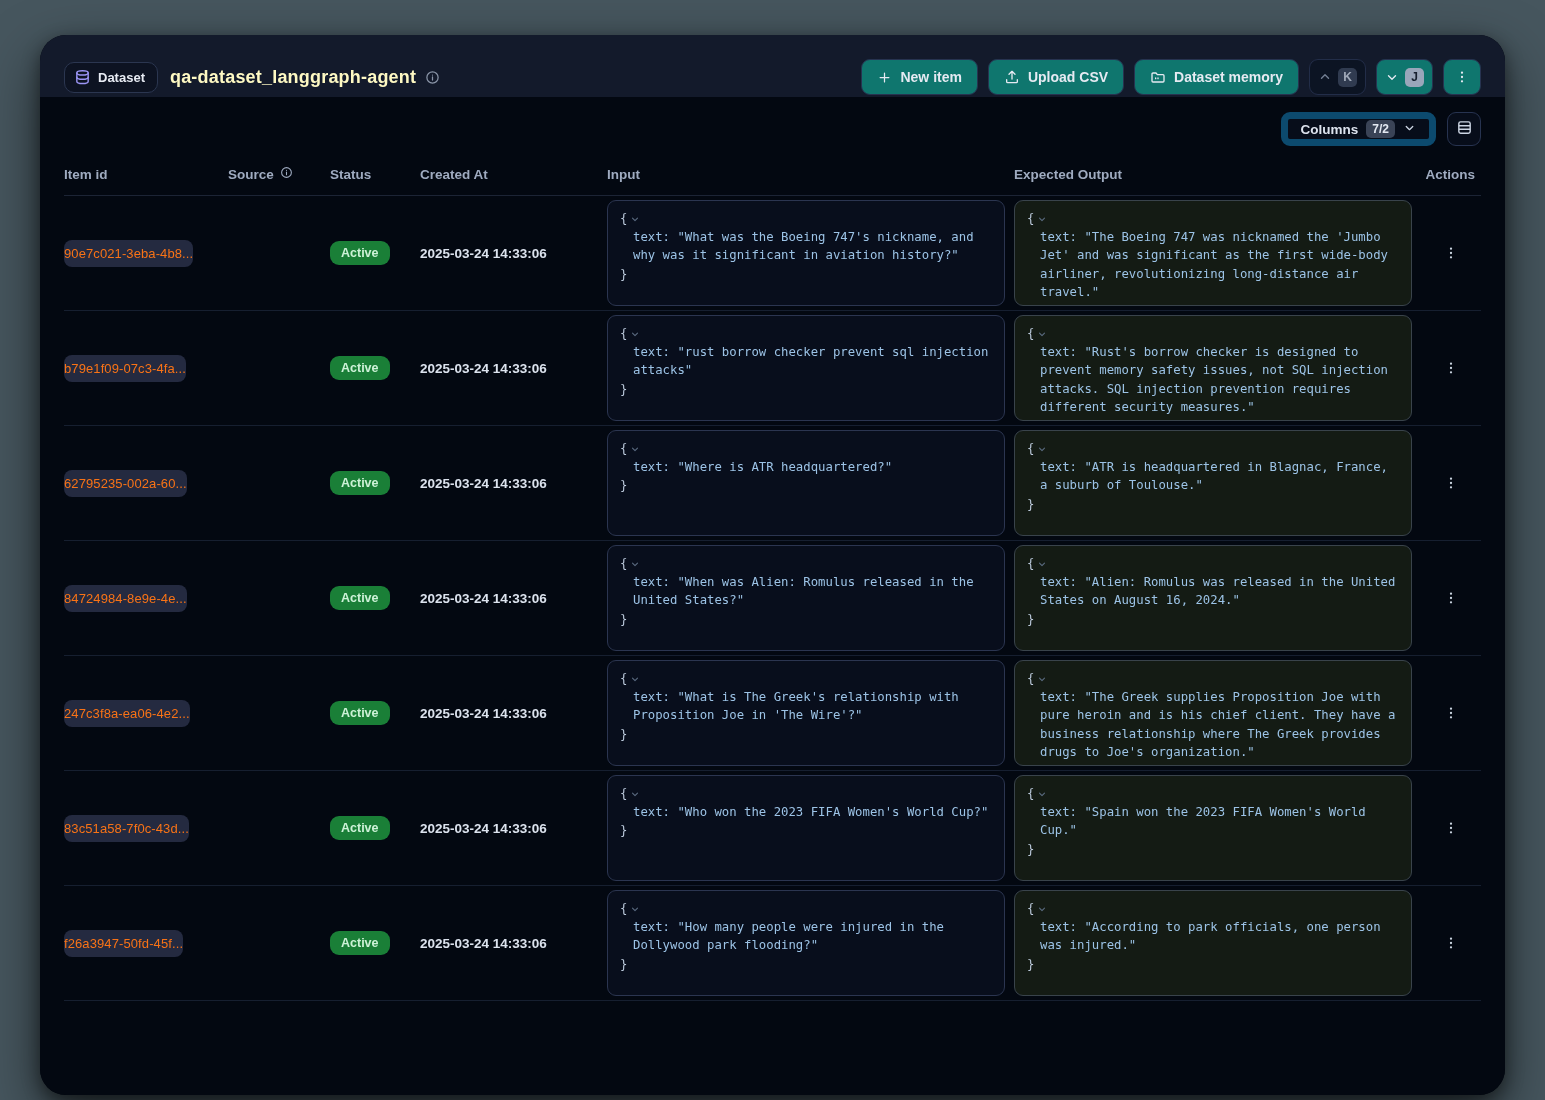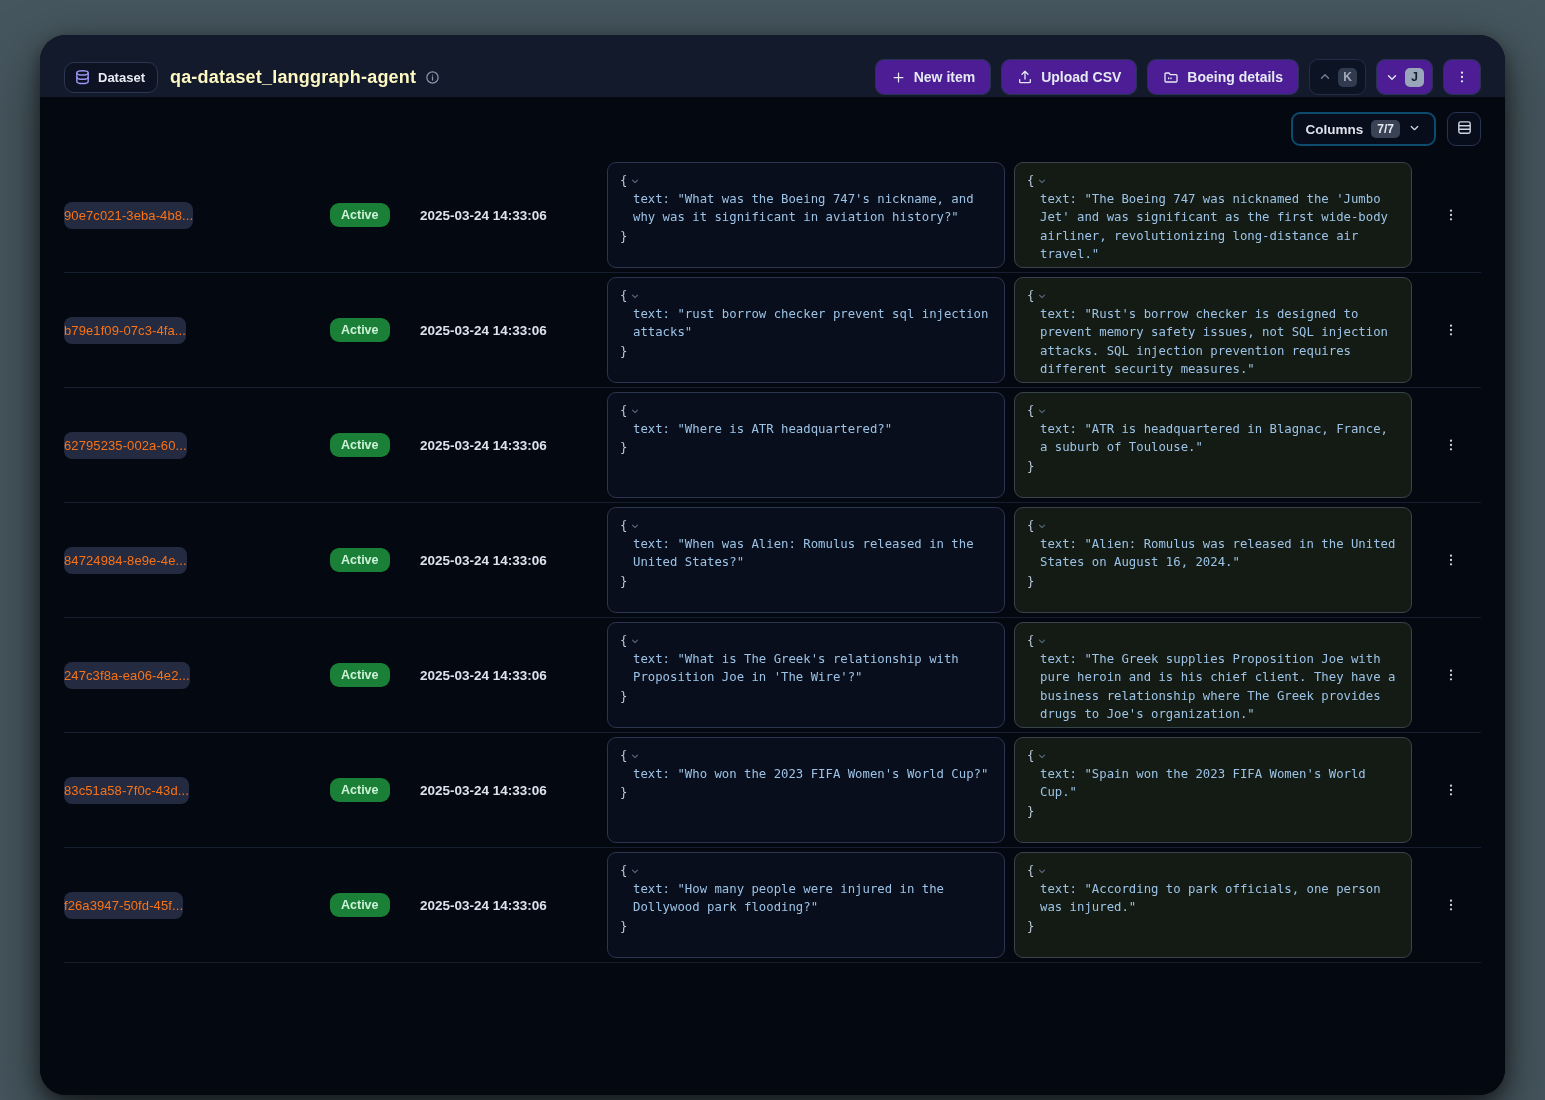--- a/index.html
+++ b/index.html
@@ -23,21 +23,21 @@
     display:inline-flex; align-items:center; gap:7px;
     border:1px solid #2b3650; background:#0d1322; border-radius:10px;
     padding: 6px 12px 6px 9px; font-size:13px; font-weight:700; color:#e8ecf4;
   }
   .ds-badge svg { display:block; }
   .win-title { font-size:18px; font-weight:700; color:#fef9c3; margin-left:12px; letter-spacing:.2px; }
   .info-ic { margin-left:9px; color:#8a95a8; display:inline-flex; }
   .hdr-spacer { flex:1; }
   .btn {
     display:inline-flex; align-items:center; gap:8px; height:36px;
-    background:#4c1d95; border:1px solid #273350; border-radius:9px;
+    background:#0f766e; border:1px solid #273350; border-radius:9px;
     padding: 0 15px; font-size:14px; font-weight:600; color:#e5eaf2;
     cursor:pointer; white-space:nowrap;
   }
   .btn + .btn { margin-left:10px; }
   .btn svg { display:block; }
   .btn-sm { padding:0 8px; gap:6px; }
   .key-badge {
     display:inline-flex; align-items:center; justify-content:center;
     width:19px; height:19px; border-radius:5px; font-size:12px; font-weight:700;
   }
@@ -49,21 +49,21 @@
   .tab {
     font-size:14px; font-weight:600; color:#9aa7bd; padding:0 3px 11px 3px;
     border-bottom:3px solid transparent; cursor:pointer;
   }
   .tab.active { color:#f1f4f9; border-bottom-color: var(--accent, #7d80f2); border-radius:1px; }
   
   .table-section { flex:1; background:#030811; padding: 0 24px; display:flex; flex-direction:column; }
   .toolbar { display:flex; justify-content:flex-end; align-items:center; gap:11px; padding: 15px 0 12px; }
   .columns-btn {
     display:inline-flex; align-items:center; gap:8px; height:34px;
-    background:#070d1a; border:2px solid #0c4a6e; border-radius:9px;
+    background:#070d1a; border:7px solid #0c4a6e; border-radius:9px;
     padding:0 13px; font-size:13.5px; font-weight:600; color:#dde3ee; cursor:pointer;
   }
   .count-badge { background:#3a4356; color:#e3e8f1; border-radius:5px; padding:2px 6px; font-size:12px; font-weight:700; }
   .icon-btn {
     display:inline-flex; align-items:center; justify-content:center; width:34px; height:34px;
     background:#070d1a; border:1px solid #273350; border-radius:9px; cursor:pointer; color:#cdd6e4;
   }
   
   .thead, .row { display:grid; grid-template-columns: 164px 102px 90px 187px 407px 406px 1fr; align-items:center; }
   .thead { padding: 8px 0 13px; border-bottom:1px solid #1c2435; color:#9fabc0; font-size:13.5px; font-weight:600; }
@@ -142,21 +142,21 @@
         <span>Upload CSV</span>
       </button>
 
       <button class="btn">
         <span>
           <svg width="16" height="16" viewBox="0 0 24 24" fill="none" stroke="currentColor" stroke-width="2" stroke-linecap="round" stroke-linejoin="round">
               <path d="M3 7.5A1.5 1.5 0 0 1 4.5 6H9l2 2.5h8.5A1.5 1.5 0 0 1 21 10v8a1.5 1.5 0 0 1-1.5 1.5h-15A1.5 1.5 0 0 1 3 18z"></path>
               <path d="M8.5 13.5v1M12 13.5v1"></path>
             </svg>
         </span>
-        <span>Boeing details</span>
+        <span>Dataset memory</span>
       </button>
 
       <button class="btn btn-sm btn-disabled">
         <span>
           <svg width="14" height="14" viewBox="0 0 24 24" fill="none" stroke="#8b98ad" stroke-width="2.4" stroke-linecap="round" stroke-linejoin="round">
               <path d="m6 14 6-6 6 6"></path>
             </svg>
         </span>
         <span class="key-badge key-k">K</span>
       </button>
@@ -181,37 +181,54 @@
       </button>
     </div>
 
   </div>
 
   <div class="table-section">
 
     <div class="toolbar">
       <button class="columns-btn">
         <span>Columns</span>
-        <span class="count-badge">7/7</span>
+        <span class="count-badge">7/2</span>
         <span>
           <svg width="13" height="13" viewBox="0 0 24 24" fill="none" stroke="#cdd6e4" stroke-width="2.4" stroke-linecap="round" stroke-linejoin="round">
               <path d="m6 10 6 6 6-6"></path>
             </svg>
         </span>
       </button>
       <button class="icon-btn">
         <span>
           <svg width="17" height="17" viewBox="0 0 24 24" fill="none" stroke="currentColor" stroke-width="2" stroke-linejoin="round">
               <rect x="4" y="4" width="16" height="16" rx="2.5"></rect>
               <path d="M4 9.5h16M4 14.5h16"></path>
             </svg>
         </span>
       </button>
     </div>
 
+    <div class="thead">
+      <div class="th">Item id</div>
+      <div class="th">
+        <span>Source</span>
+        <span>
+          <svg width="13" height="13" viewBox="0 0 24 24" fill="none" stroke="#9fabc0" stroke-width="2" stroke-linecap="round">
+              <circle cx="12" cy="12" r="9"></circle>
+              <path d="M12 8h.01M12 11v5"></path>
+            </svg>
+        </span>
+      </div>
+      <div class="th">Status</div>
+      <div class="th">Created At</div>
+      <div class="th">Input</div>
+      <div class="th">Expected Output</div>
+      <div class="th th-actions">Actions</div>
+    </div>
 
     <div id="table-body">
   <div class="row">
     <div class="cell">
       <span class="id-pill">90e7c021-3eba-4b8...</span>
     </div>
     <div class="cell"></div>
     <div class="cell">
       <span class="status-pill">Active</span>
     </div>

